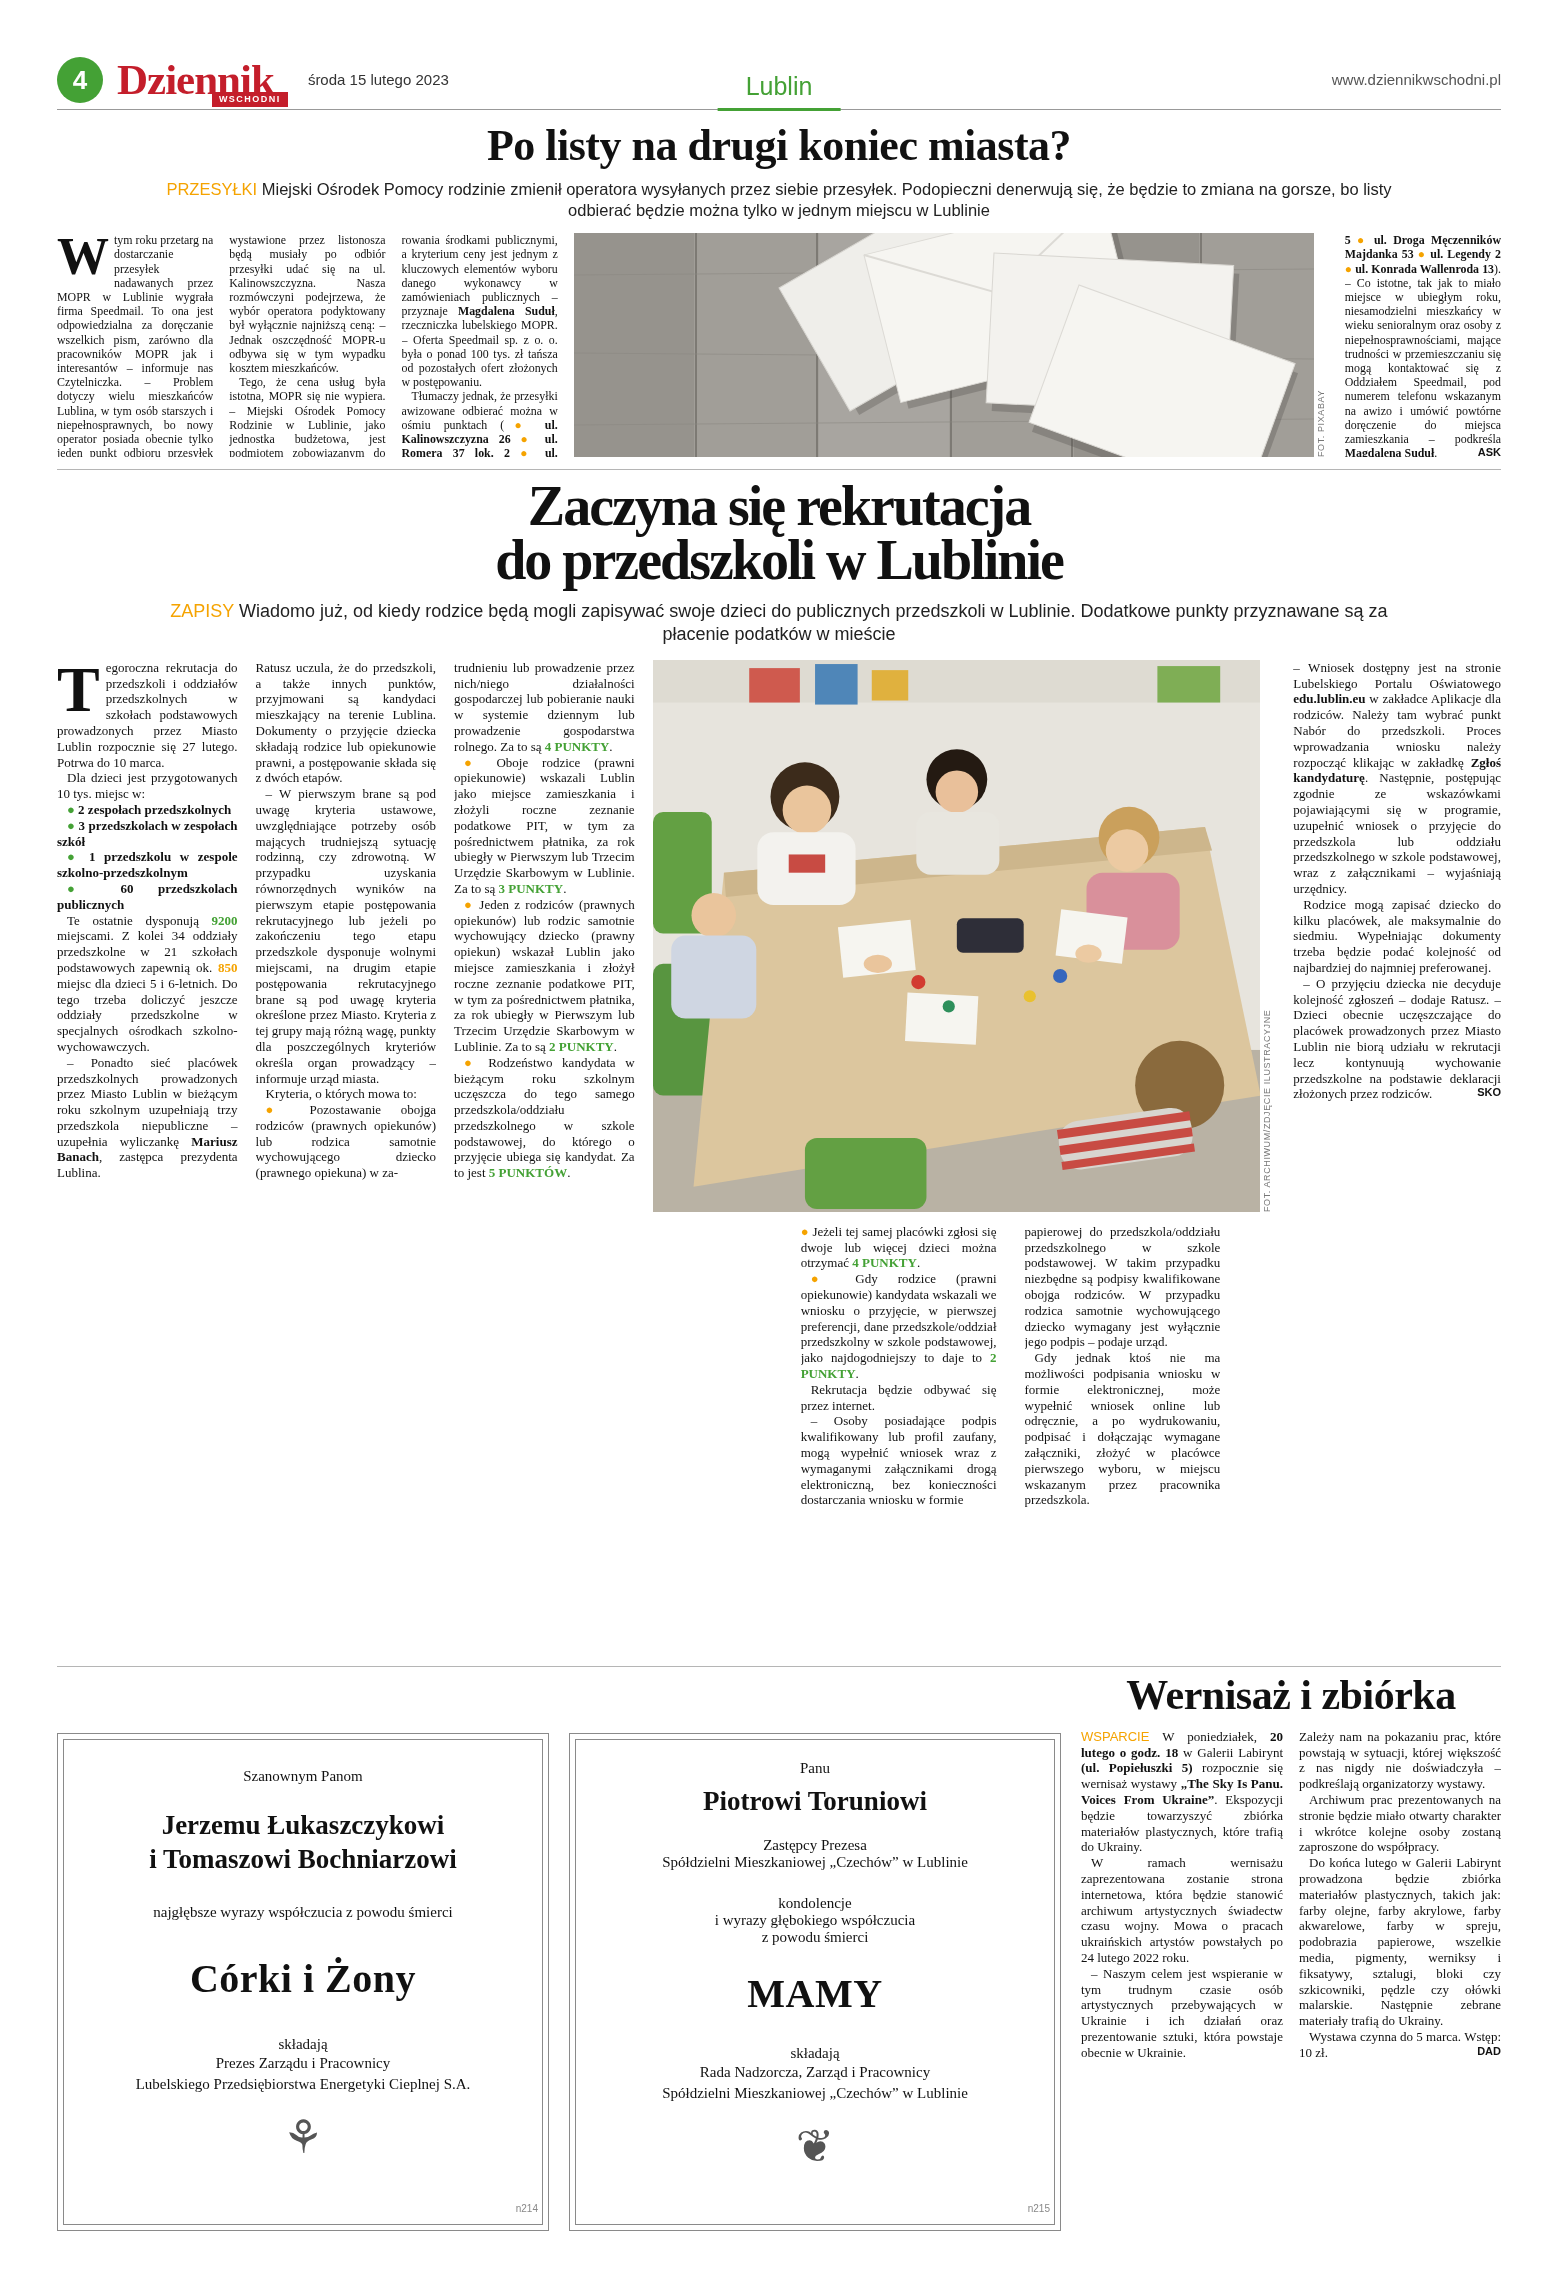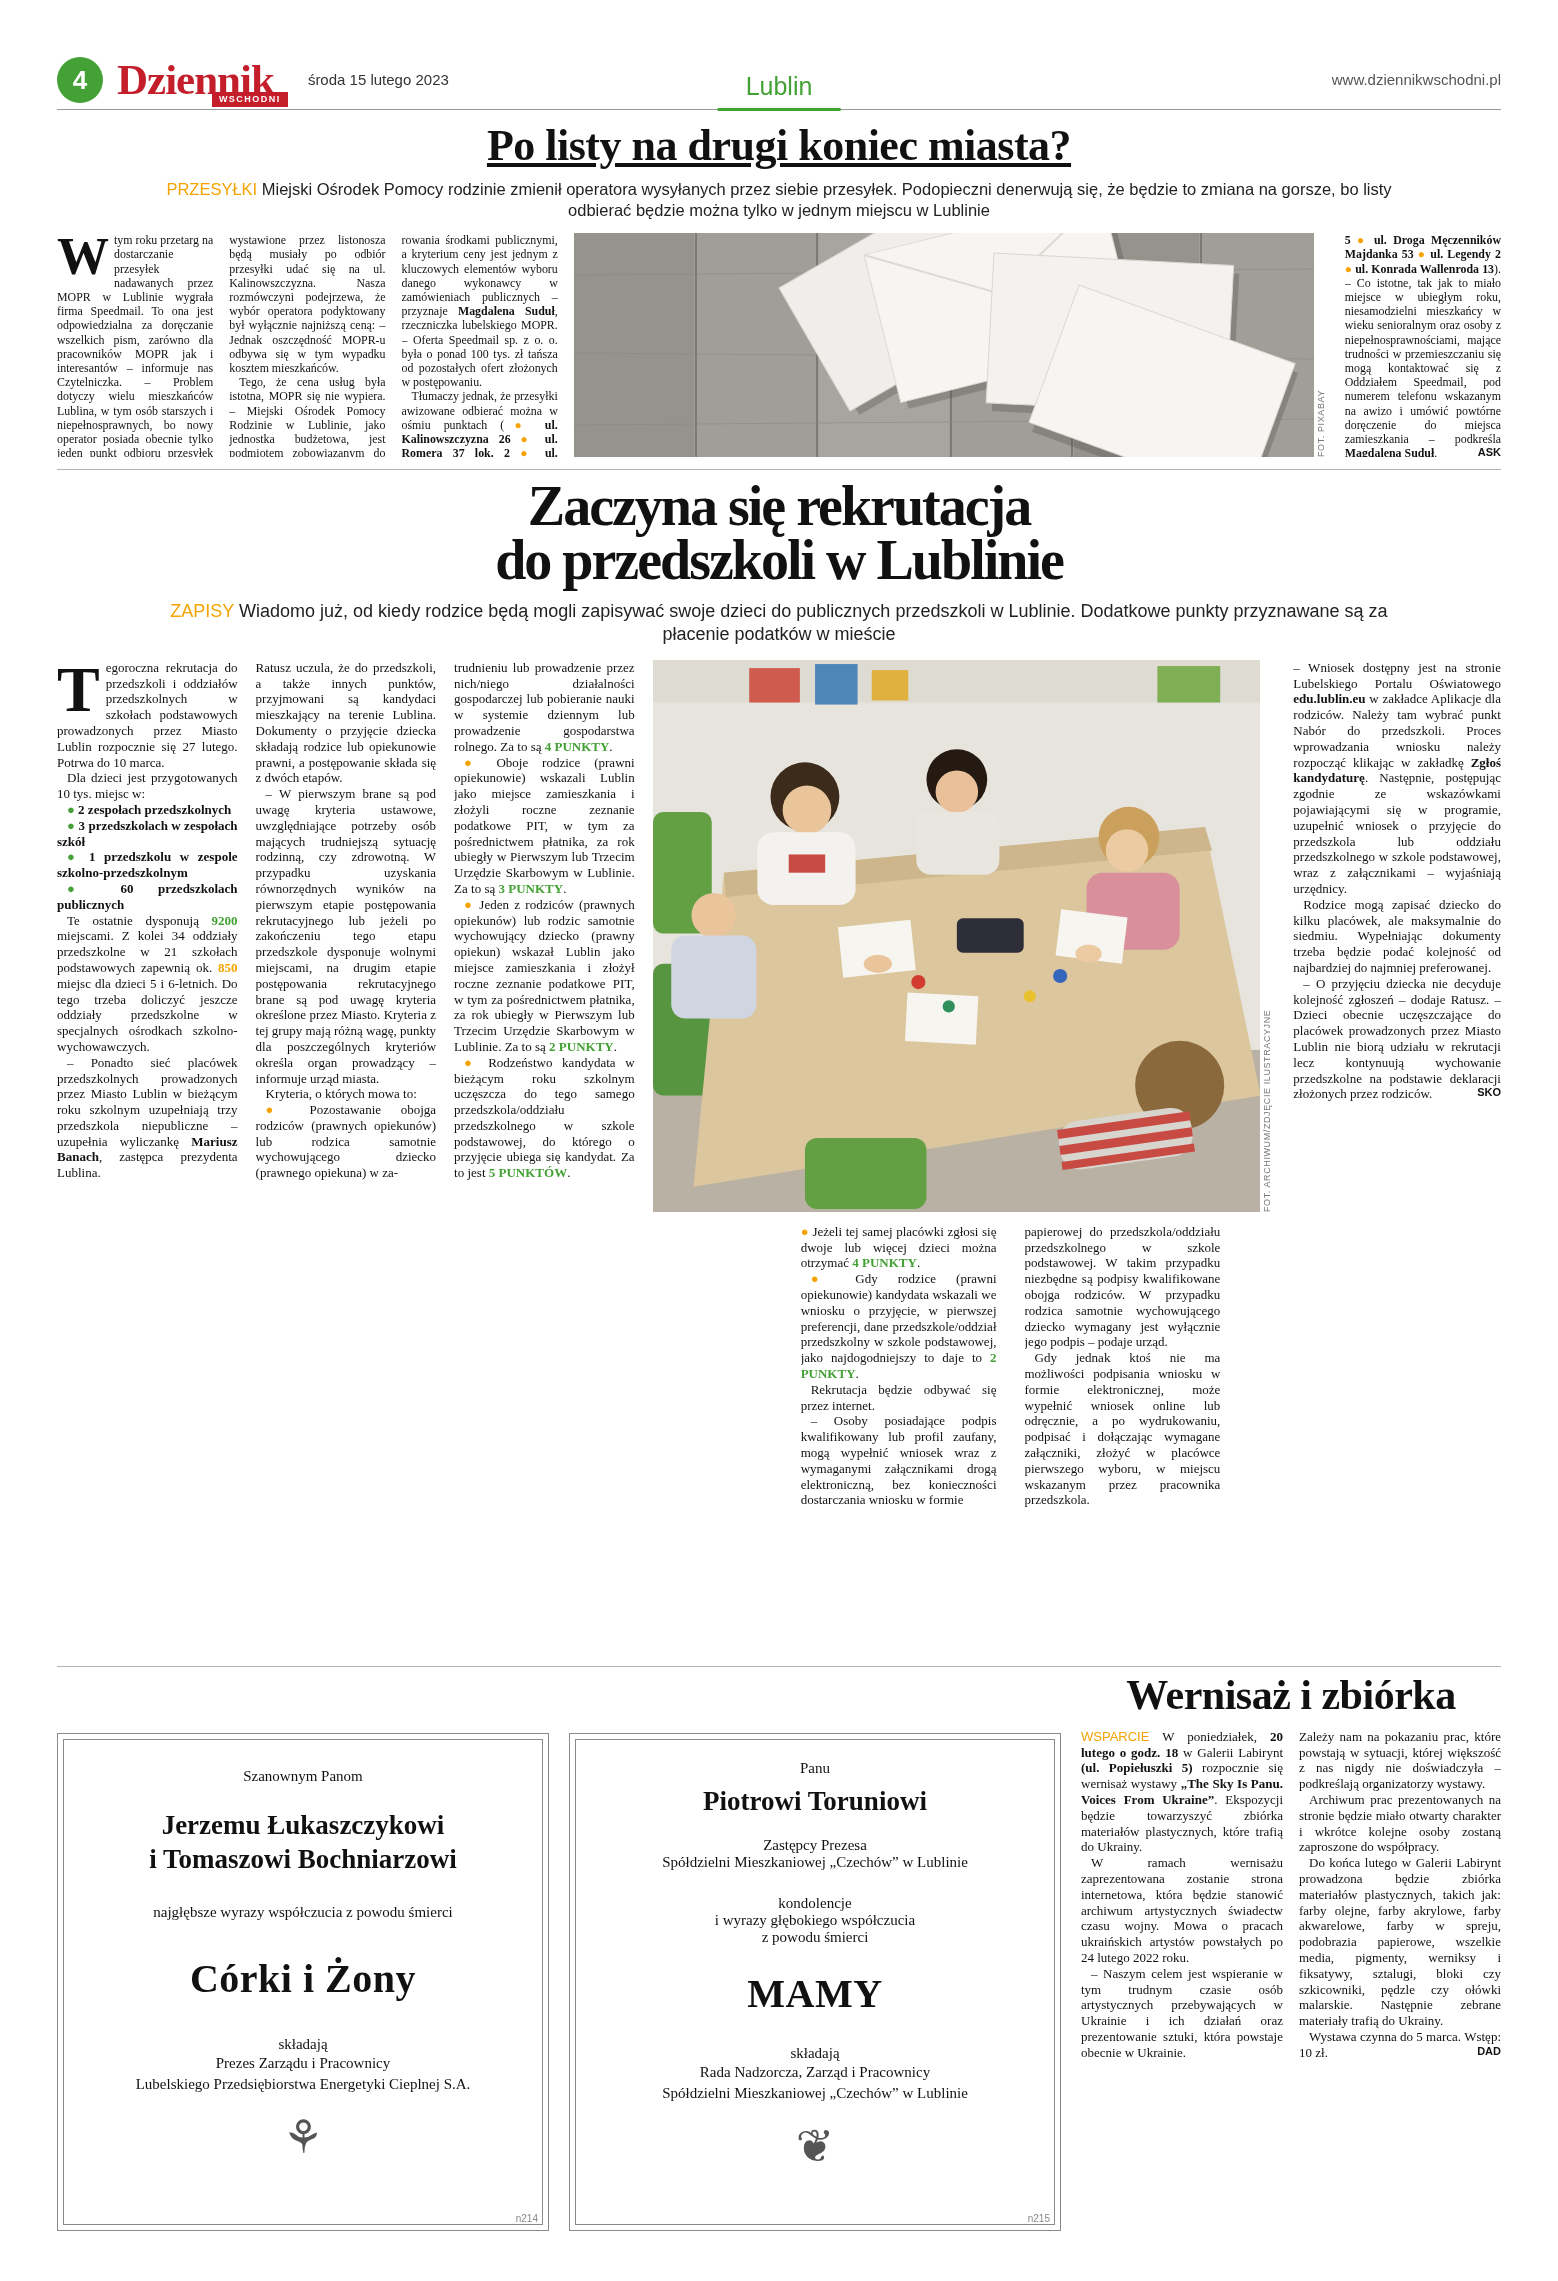--- a/index.html
+++ b/index.html
@@ -44,21 +44,21 @@
   .dropcap{float:left;font-weight:bold;font-size:52px;line-height:42px;padding:3px 5px 0 0;}
   .dropcap2{float:left;font-weight:bold;font-size:64px;line-height:52px;padding:4px 6px 0 0;}
   .vcred{writing-mode:vertical-rl;transform:rotate(180deg);
     font:9px "Liberation Sans","DejaVu Sans",sans-serif;color:#777;letter-spacing:.6px;
     width:15px;text-align:left;padding-right:2px;}
   figure{display:flex;}
   figure svg{display:block;flex:1;height:100%;}
 
   
   .a1{padding-top:4px;}
-  .a1 h1{text-align:center;font-size:44px;letter-spacing:-.5px;margin:6px 0 8px;text-decoration:underline;}
+  .a1 h1{text-align:center;font-size:44px;letter-spacing:-.5px;margin:6px 0 8px;}
   .a1 .lead{max-width:1230px;}
   .a1-body{display:flex;gap:16px;height:224px;}
   .a1-body .col{font-size:11.9px;line-height:14.2px;}
   .a1-fig{flex:0 0 755px;width:755px;}
 
   
   .a2{margin-top:12px;border-top:1px solid var(--rule);padding-top:4px;}
   .a2 h1{text-align:center;font-size:56px;line-height:.96;letter-spacing:-2px;margin:6px 0 12px;}
   .a2 .lead{font-size:18px;max-width:1260px;margin-bottom:14px;}
   .a2-body{display:flex;gap:18px;height:992px;}
@@ -71,21 +71,21 @@
   
   .bottom{margin-top:14px;border-top:1px solid var(--rule);padding-top:12px;display:flex;gap:20px;height:580px;}
   .obit{flex:0 0 492px;width:492px;height:498px;margin-top:54px;position:relative;
     border:1px solid #8a8a8a;outline:1px solid #8a8a8a;outline-offset:-7px;
     padding:26px 34px;text-align:center;}
   .ob-small{font-size:15px;}
   .ob-name{font-size:27px;font-weight:bold;line-height:1.25;}
   .ob-big{font-size:40px;font-weight:bold;letter-spacing:.5px;}
   .ob-med{font-size:15px;line-height:1.4;}
   .ob-orn{font-size:46px;color:#555;line-height:1;margin-top:20px;}
-  .ob-ref{position:absolute;right:10px;bottom:6px;font:10px "Liberation Sans","DejaVu Sans",sans-serif;color:#888;}
+  .ob-ref{position:absolute;right:10px;bottom:16px;font:10px "Liberation Sans","DejaVu Sans",sans-serif;color:#888;}
   .mt8{margin-top:8px;} .mt18{margin-top:18px;} .mt24{margin-top:24px;} .mt28{margin-top:28px;} .mt34{margin-top:34px;}
 
   .a3{flex:1;}
   .a3 h2{font-size:42px;letter-spacing:-.5px;text-align:center;margin:-8px 0 10px;}
   .a3-cols{display:flex;gap:16px;height:505px;overflow:hidden;}
   .a3-cols .col{font-size:13px;line-height:15.8px;}
 </style>
 </head>
 <body>
 

